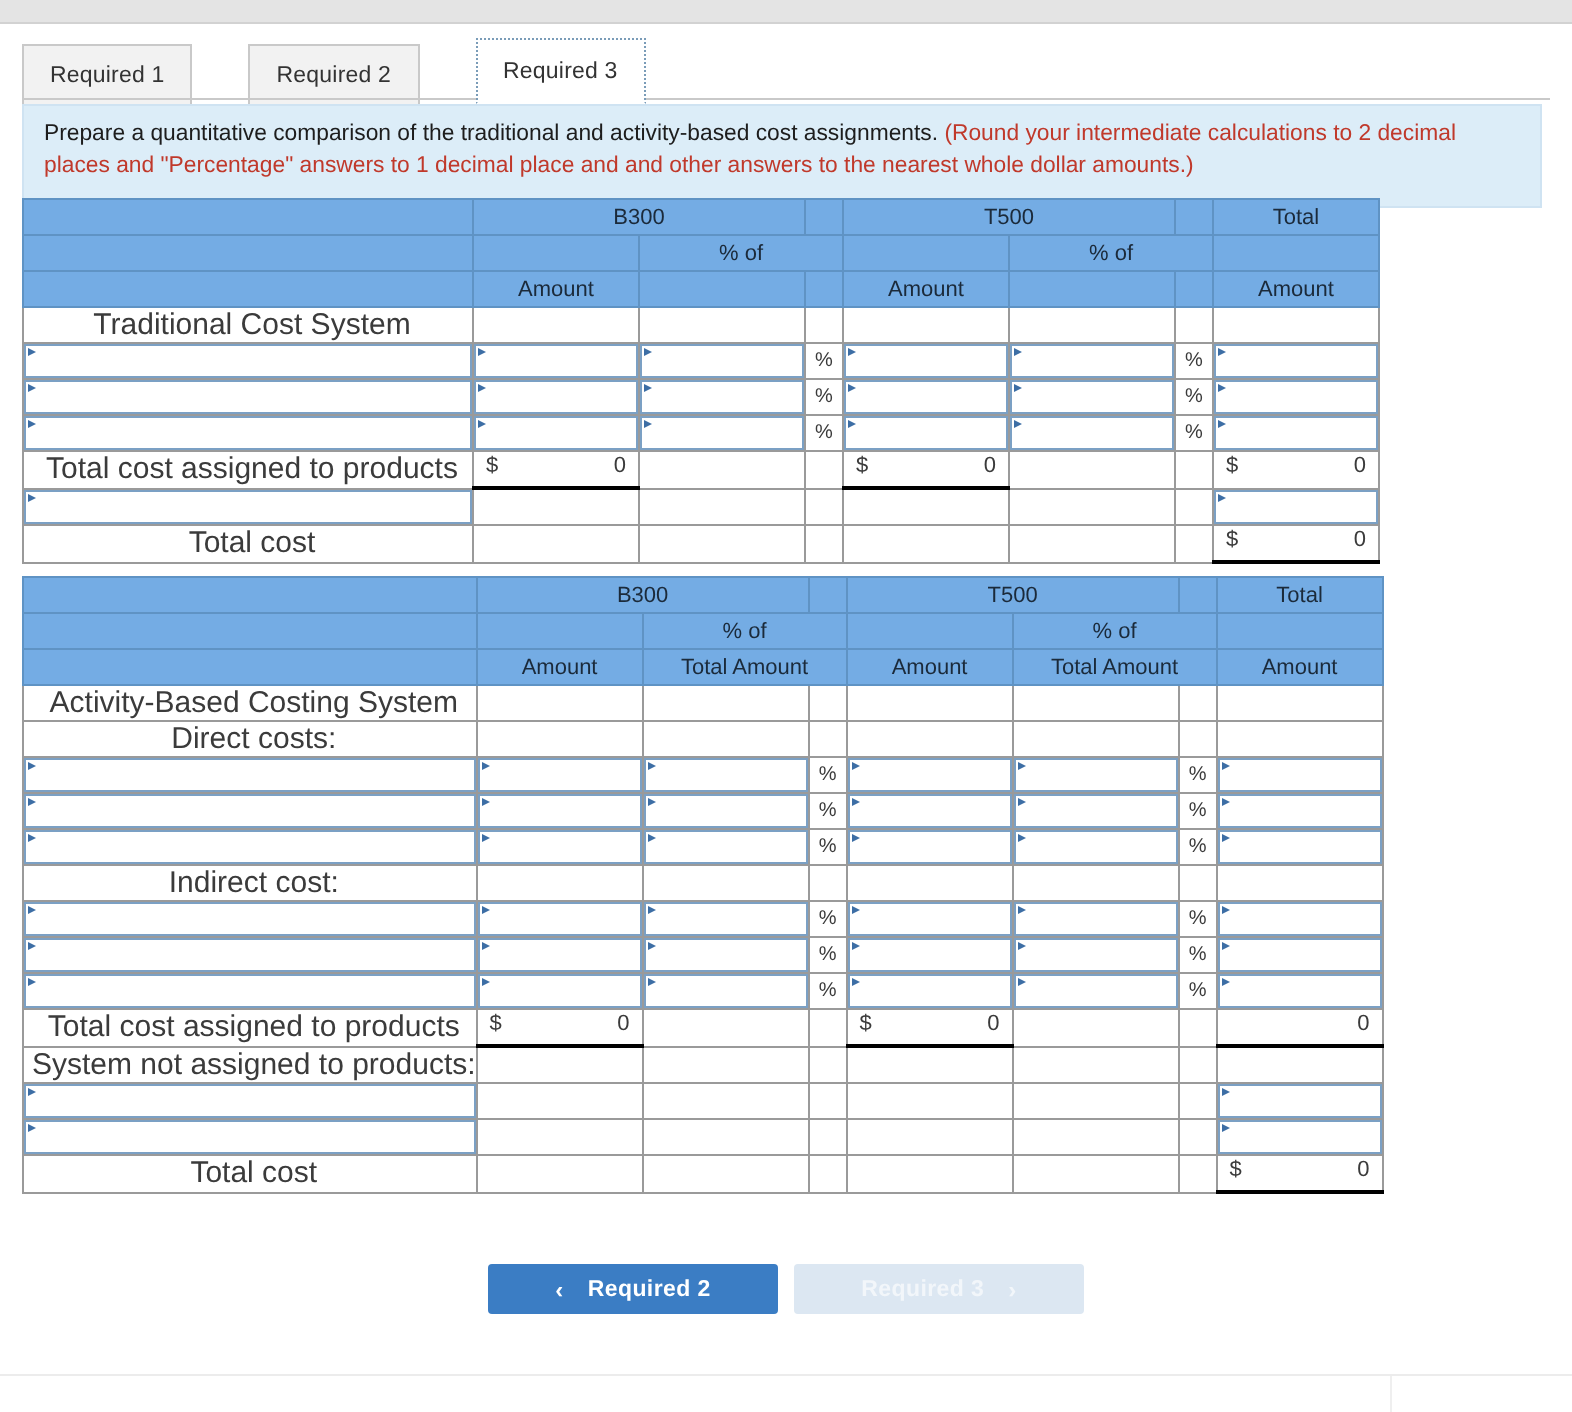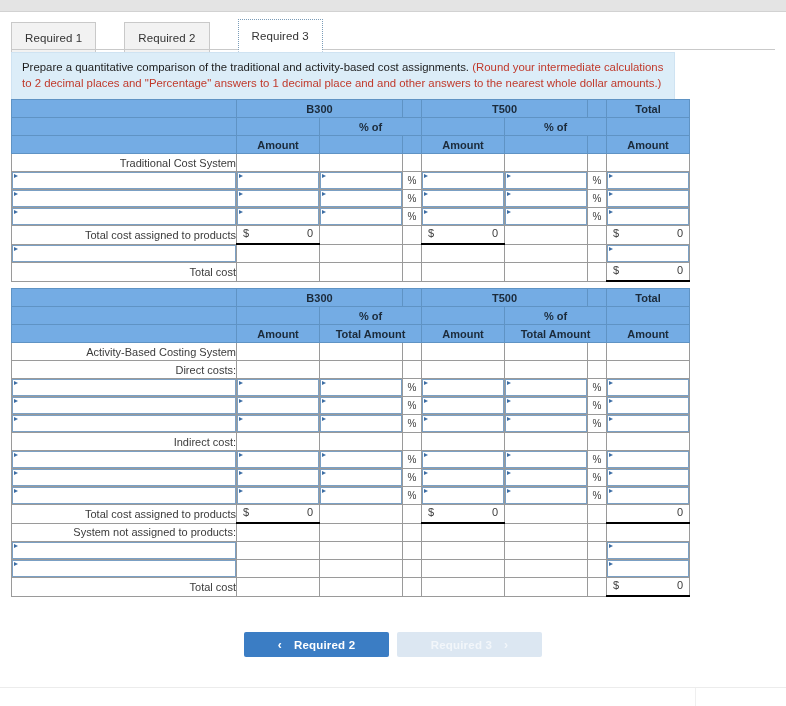--- a/index.html
+++ b/index.html
@@ -67,21 +67,21 @@
     position: absolute;
     left: 11px; top: 49px;
     width: 764px; height: 1px;
     background: #c9c9c9;
   }
 
   
   .instruction {
     position: absolute;
     left: 11px; top: 52px;
-    width: 664px;
+    width: 760px;
     box-sizing: border-box;
     background: #dcedf8;
     border: 1px solid #cfe3f2;
     padding: 7px 10px 12px 10px;
     font-size: 11.4px;
     line-height: 15.5px;
     color: #1d1d1d;
   }
   .instruction .hint { color: #c0392b; }
 
@@ -100,33 +100,33 @@
     border: 1px solid #9a9a9a;
     height: 17px;
     padding: 0;
     vertical-align: middle;
     background: #ffffff;
     overflow: hidden;
   }
   .sheet td.hdr {
     background: #74ace4;
     color: #1b2a3a;
-    font-weight: bold;
+    font-weight: normal;
     text-align: center;
     font-size: 11px;
     border: 1px solid #5f93c4;
   }
   .sheet td.hdr-blank {
     background: #74ace4;
     border: 1px solid #5f93c4;
   }
   .sheet td.lbl {
     padding-left: 4px;
-    text-align: right;
-    font-size: 11px;
+    text-align: center;
+    font-size: 15px;
     color: #3b3b3b;
     white-space: nowrap;
   }
 
   
   .field {
     display: block;
     box-sizing: border-box;
     width: 100%;
     height: 17px;

